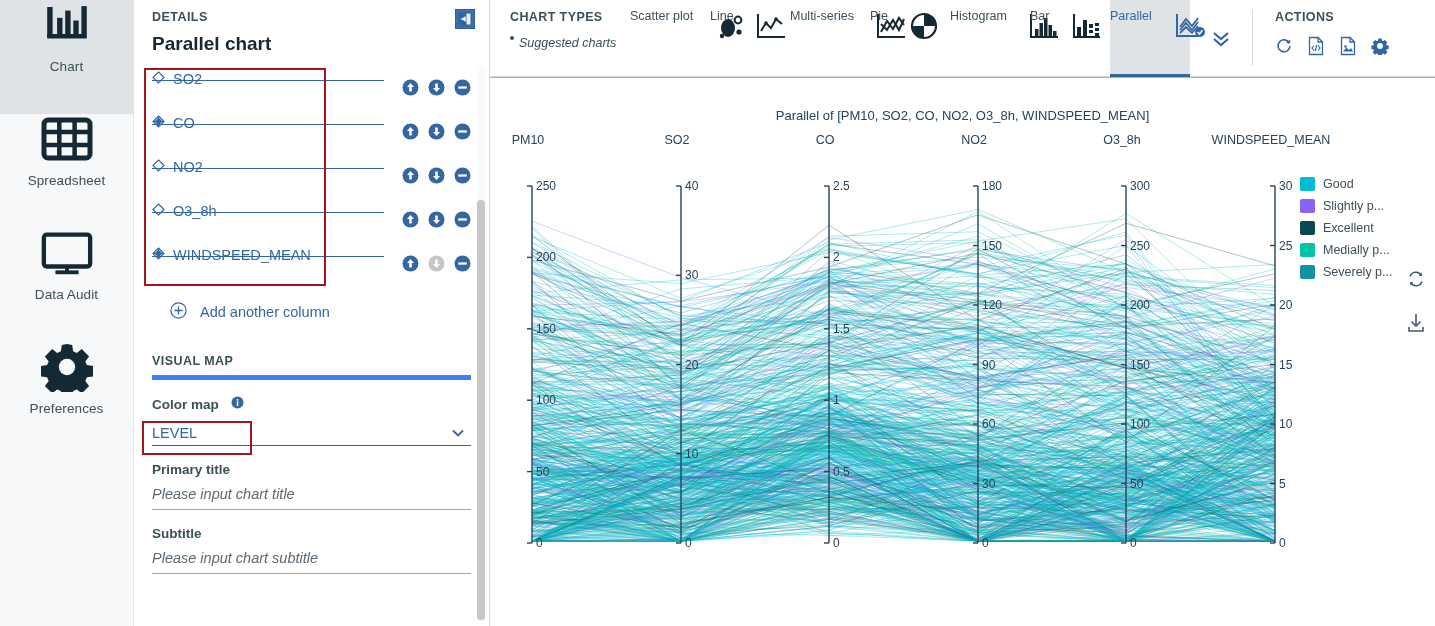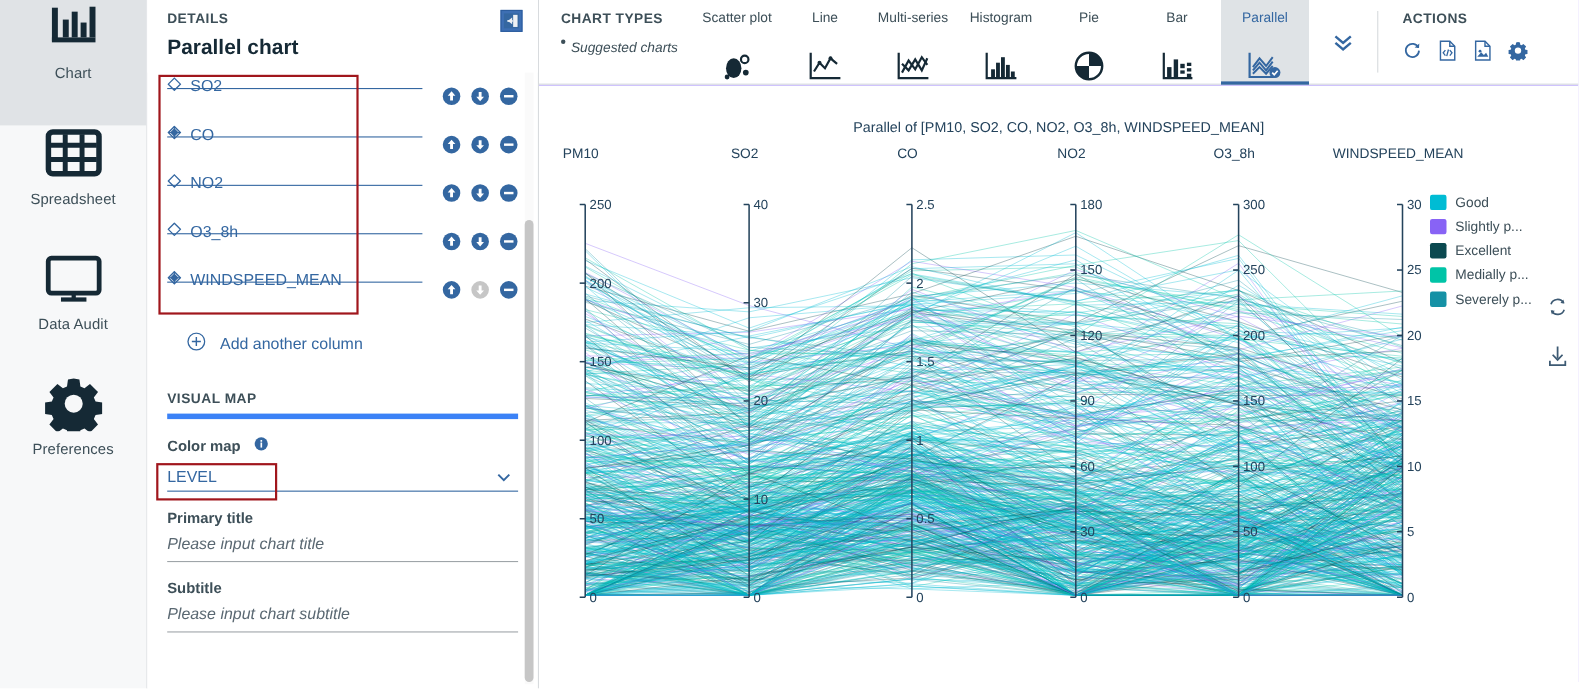--- a/index.html
+++ b/index.html
@@ -127,40 +127,40 @@
   .vscroll-track {
     position: absolute; right: 4px; top: 66px; width: 8px; bottom: 4px;
     background: #fafafa;
   }
   .vscroll-thumb {
     position: absolute; right: 4px; top: 200px; width: 8px; bottom: 6px;
     background: #c6c6c6; border-radius: 4px; cursor: pointer;
   }
 
   
-  .main { flex: 1; height: 620px; position: relative; background: #c4b5fd; }
+  .main { flex: 1; height: 620px; position: relative; background: #eab308; }
 
   .topbar {
     height: 77px; border-bottom: 1px solid #d8dbde;
     display: flex; align-items: stretch; background: #fff;
   }
   .ct-label {
     padding: 10px 0 0 20px; width: 140px; flex: 0 0 140px;
   }
   .ct-title { font-size: 12.5px; font-weight: bold; letter-spacing:.4px; color:#3d4f58; }
   .ct-sub {
     margin-top: 12px; font-size: 12.5px; font-style: italic; color: #3d4f58;
     display: flex; align-items: flex-start; gap: 5px;
   }
   .ct-dot { width:4px; height:4px; border-radius:50%; background:#3d4f58; display:inline-block; }
 
   .ct-items { display: flex; align-items: stretch; }
   .ct-item {
-    width: 80px; display: flex; flex-direction: column;
-    align-items: center; padding-top: 9px; gap: 21px;
+    width: 80px; display: flex; flex-direction: row;
+    padding-top: 9px; gap: 21px;
     cursor: pointer; position: relative;
   }
   .ct-item .ct-name { font-size: 12.5px; color: #3d4f58; white-space: nowrap; }
   .ct-item.selected { background: #dfe3e6; }
   .ct-item.selected .ct-name { color: #3467a1; }
   .ct-item.selected::after {
     content:''; position:absolute; left:0; right:0; bottom:-1px; height:3px; background:#3467a1;
   }
   .ct-icon { height: 34px; display:flex; align-items:center; justify-content:center; }
 
@@ -499,40 +499,40 @@
           <span class="ct-icon">
             <svg width="32" height="30" viewBox="0 0 32 30">
               <path d="M3 3 V26 H30" fill="none" stroke="#152935" stroke-width="2"></path>
               <polyline points="6,21 12,10 18,18 24,7 29,14" fill="none" stroke="#152935" stroke-width="2"></polyline>
               <polyline points="6,13 12,19 18,9 24,19 29,8" fill="none" stroke="#152935" stroke-width="2"></polyline>
             </svg>
           </span>
         </div>
 
         <div class="ct-item">
+          <span class="ct-name">Pie</span>
+          <span class="ct-icon">
+            <svg width="30" height="30" viewBox="0 0 30 30">
+              <circle cx="15" cy="15" r="12" fill="none" stroke="#152935" stroke-width="2.2"></circle>
+              <path d="M15 15 L15 3 A12 12 0 0 1 27 15 Z" fill="#152935"></path>
+              <path d="M15 15 L15 27 A12 12 0 0 1 3 15 Z" fill="#152935"></path>
+            </svg>
+          </span>
+        </div>
+
+        <div class="ct-item">
           <span class="ct-name">Histogram</span>
           <span class="ct-icon">
             <svg width="32" height="30" viewBox="0 0 32 30">
               <path d="M3 3 V26 H30" fill="none" stroke="#152935" stroke-width="2"></path>
               <rect x="7" y="18" width="3.5" height="8" fill="#152935"></rect>
               <rect x="11.5" y="12" width="3.5" height="14" fill="#152935"></rect>
               <rect x="16" y="7" width="3.5" height="19" fill="#152935"></rect>
               <rect x="20.5" y="14" width="3.5" height="12" fill="#152935"></rect>
               <rect x="25" y="20" width="3.5" height="6" fill="#152935"></rect>
-            </svg>
-          </span>
-        </div>
-
-        <div class="ct-item">
-          <span class="ct-name">Pie</span>
-          <span class="ct-icon">
-            <svg width="30" height="30" viewBox="0 0 30 30">
-              <circle cx="15" cy="15" r="12" fill="none" stroke="#152935" stroke-width="2.2"></circle>
-              <path d="M15 15 L15 3 A12 12 0 0 1 27 15 Z" fill="#152935"></path>
-              <path d="M15 15 L15 27 A12 12 0 0 1 3 15 Z" fill="#152935"></path>
             </svg>
           </span>
         </div>
 
         <div class="ct-item">
           <span class="ct-name">Bar</span>
           <span class="ct-icon">
             <svg width="32" height="30" viewBox="0 0 32 30">
               <path d="M4 3 V26 H30" fill="none" stroke="#152935" stroke-width="2"></path>
               <rect x="7" y="16" width="4" height="10" fill="#152935"></rect>

